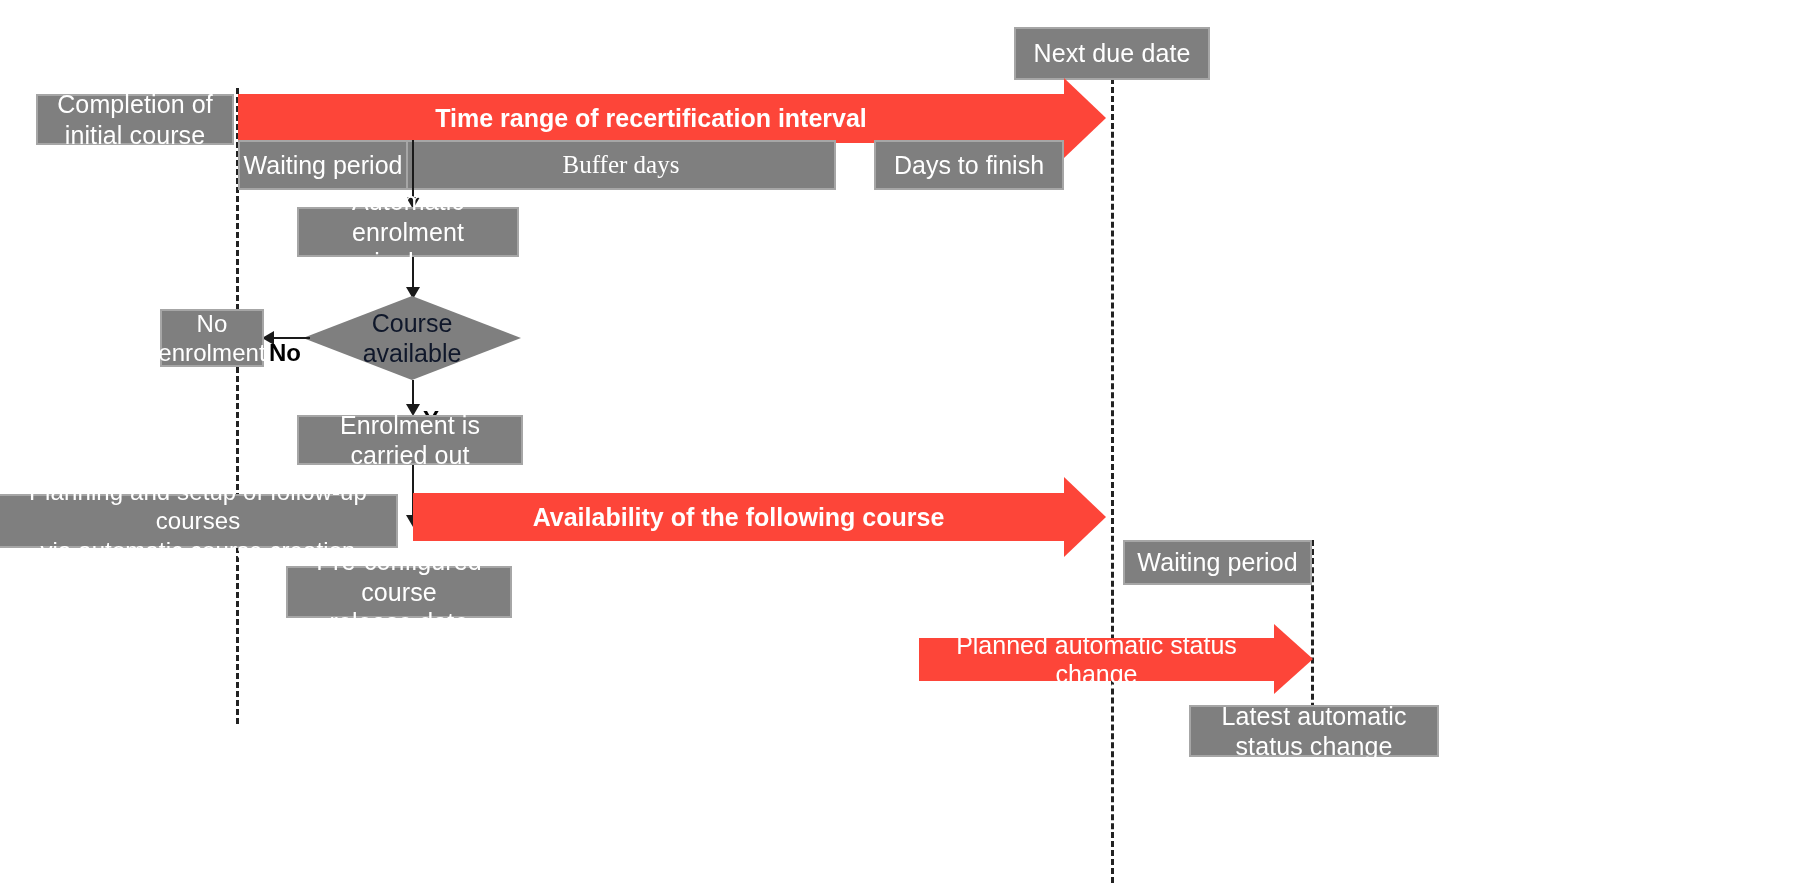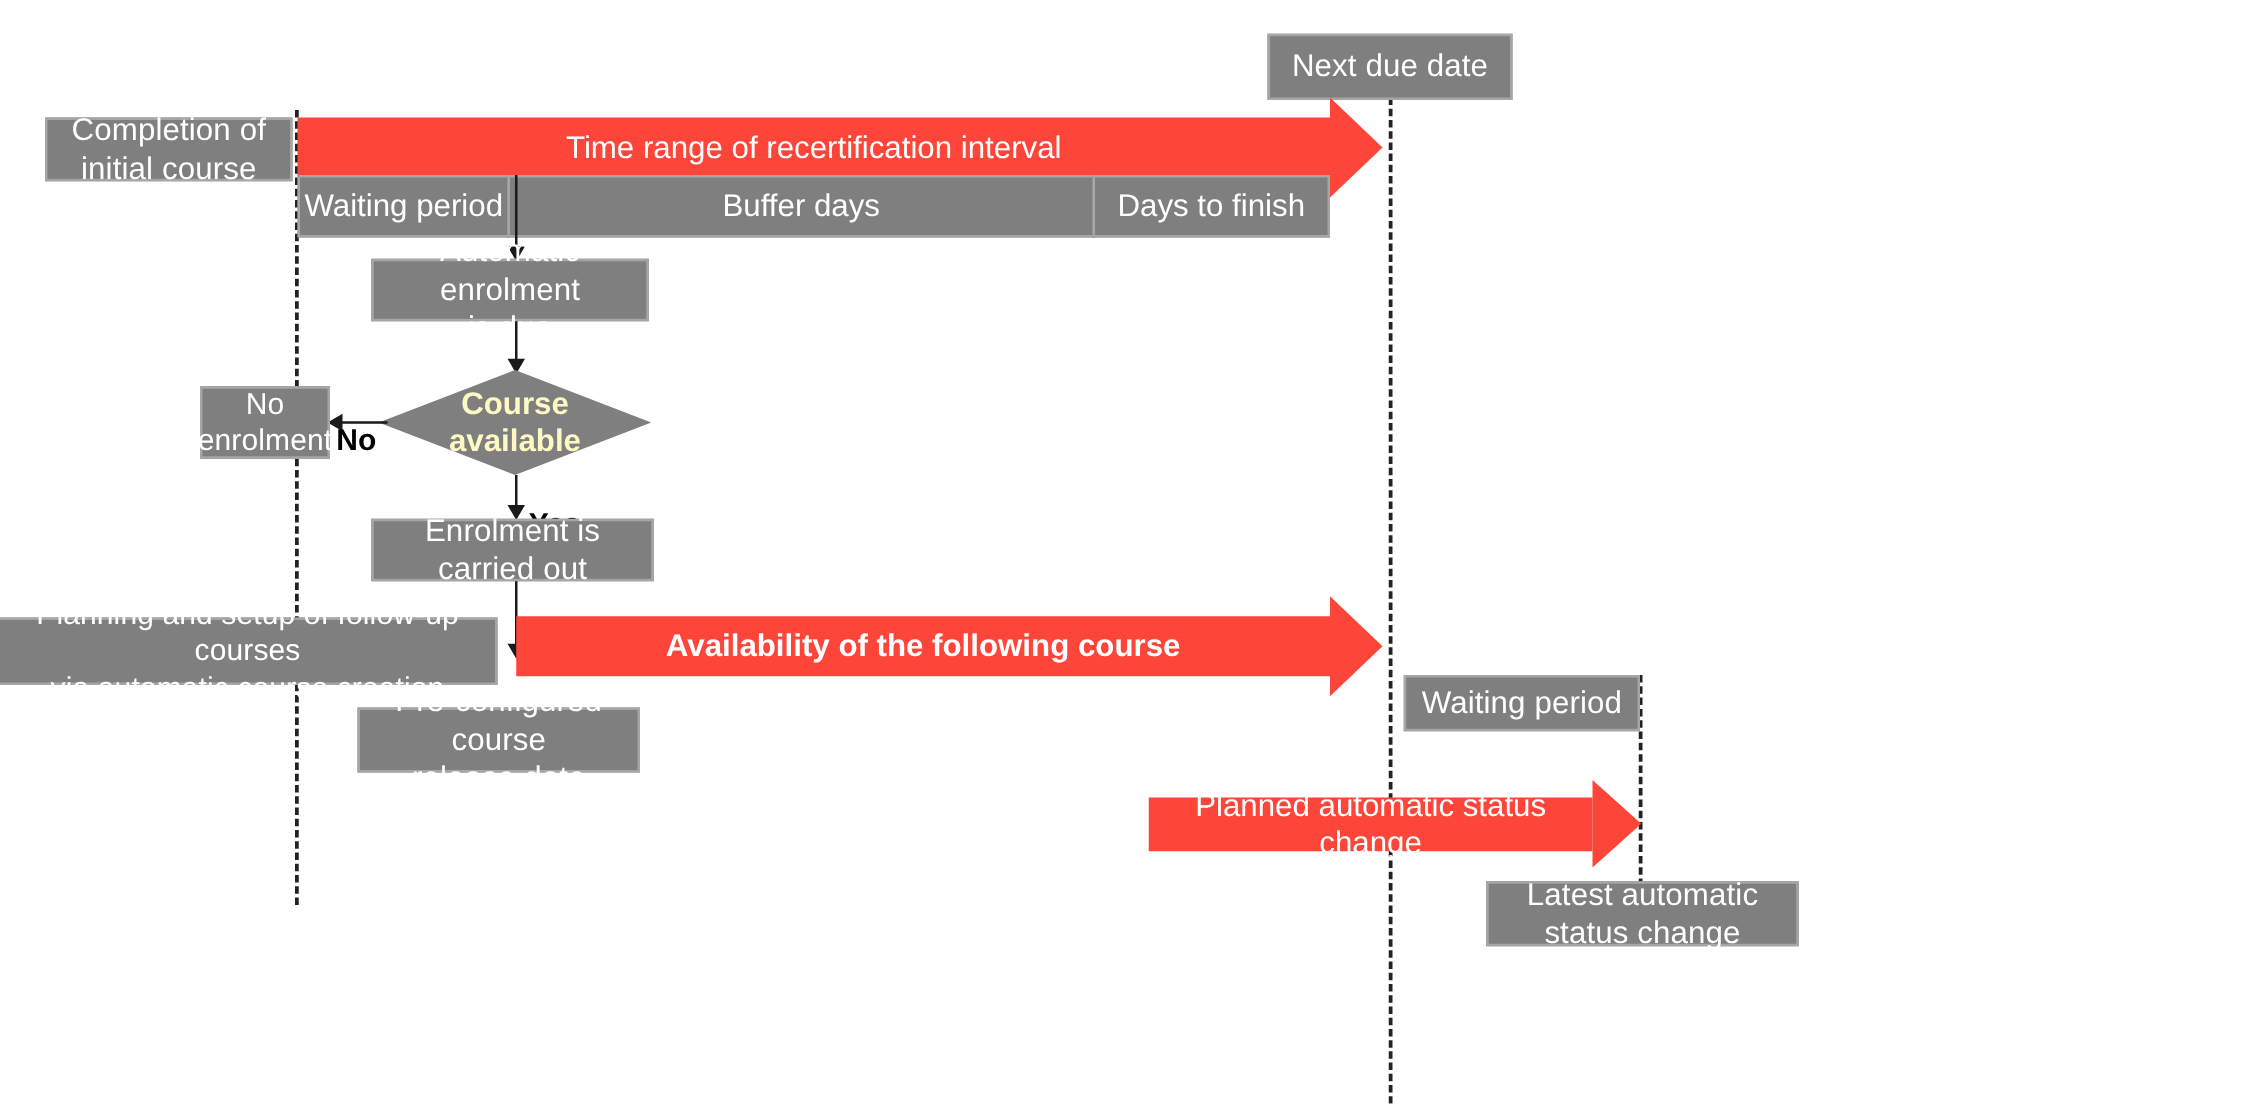--- a/index.html
+++ b/index.html
@@ -110,29 +110,28 @@
     border-top: 7px solid transparent;
     border-bottom: 7px solid transparent;
     border-right: 12px solid #1a1a1a;
   }
 
   
   .diamond {
     position: absolute;
     background: #7f7f7f;
     clip-path: polygon(50% 0%, 100% 50%, 50% 100%, 0% 50%);
-    color: #fef9c3;
+    color: #0f172a;
     display: flex;
     align-items: center;
     justify-content: center;
     text-align: center;
     font-size: 25px;
     line-height: 1.22;
     white-space: pre-line;
-    font-weight: bold;
   }
 
   
   .blabel {
     position: absolute;
     color: #000000;
     font-weight: bold;
     font-size: 24px;
     white-space: nowrap;
   }
@@ -148,30 +147,30 @@
 
   <div class="gbox" style="left:1014px; top:27px; width:196px; height:53px;">
     <span>Next due date</span>
   </div>
 
   <div class="gbox" style="left:36px; top:94px; width:198px; height:51px;">
     <span>Completion of
 initial course</span>
   </div>
 
-  <div class="rarrow" style="left:238px; top:94px; width:868px; height:49px;">
+  <div class="rarrow" style="left:238px; top:94px; width:868px; height:49px;font-weight:bold;">
     <div class="shaft" style="top:0; width:826px; height:49px;"></div>
     <div class="head" style="left:826px; top:-16px; border-width:40px 0 40px 42px;"></div>
     <span class="rlabel" style="padding-right:42px;">Time range of recertification interval</span>
   </div>
 
   <div class="band" style="left:238px; top:140px; width:170px; height:50px;">
     <span>Waiting period</span>
   </div>
-  <div class="band" style="left:406px; top:140px; width:470px; height:50px;">
+  <div class="band" style="left:406px; top:140px; width:430px; height:50px;font-family:Liberation Serif, serif;">
     <span>Buffer days</span>
   </div>
   <div class="band" style="left:874px; top:140px; width:190px; height:50px;">
     <span>Days to finish</span>
   </div>
 
   <div class="vline" style="left:412px; top:140px; height:63px;"></div>
   <div class="arrowhead-down" style="left:406px; top:197px;"></div>
 
   <div class="gbox" style="left:297px; top:207px; width:222px; height:50px;">

